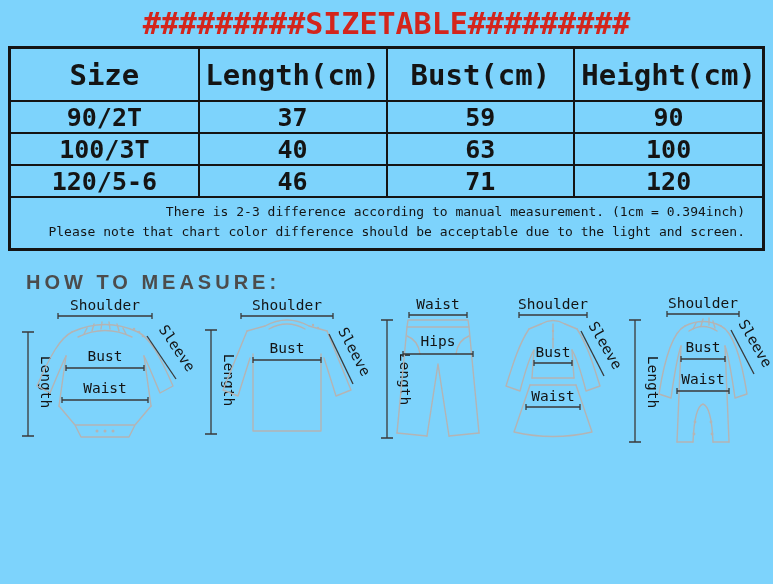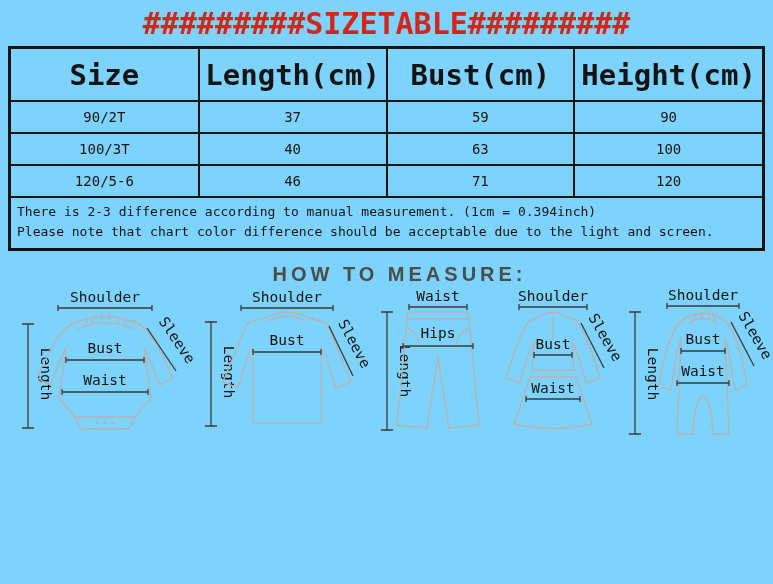--- a/index.html
+++ b/index.html
@@ -20,35 +20,35 @@
     margin: 0 8px;
     border: 3px solid var(--line, #141414);
   }
   table.size-table {
     width: 100%; border-collapse: collapse; table-layout: fixed;
   }
   table.size-table th {
     height: 51px; font-size: 29px; font-weight: bold;
   }
   table.size-table td {
-    height: 30px; font-size: 14px; font-weight: normal; margin-left: 43px;
+    height: 30px; font-size: 25px; font-weight: bold; margin-left: 43px;
   }
   table.size-table th, table.size-table td {
     text-align: center; vertical-align: middle;
     border-right: 2px solid var(--line, #141414);
     border-bottom: 2px solid var(--line, #141414);
     padding: 0; color: var(--ink, #141414);
   }
   table.size-table th:last-child, table.size-table td:last-child { border-right: none; }
-  .notes { padding: 4px 6px 6px 6px; }
+  .notes { padding: 4px 17px 6px 6px; text-align: right; }
   .note-line {
     font-size: 13px; line-height: 1.55; color: var(--ink, #141414);
     white-space: nowrap;
   }
-  .measure-section { padding: 12px 0 0 26px; text-align: center; }
+  .measure-section { padding: 20px 0 0 26px; }
   .measure-heading {
     font-family: "Liberation Sans", sans-serif;
     font-weight: bold; font-size: 20px; letter-spacing: 4px;
     color: var(--heading, #4c4c4c);
     margin-bottom: 0px;
   }
   .figures { display: flex; align-items: flex-start; padding-left: 0px; margin-left: -16px; }
   .figures svg { display: block; flex: 0 0 auto; }
   .garment { fill: none; stroke: var(--garment, #b4b4b4); stroke-width: 1.4; stroke-linecap: round; stroke-linejoin: round; }
   .mline { fill: none; stroke: var(--mline, #3a3a3a); stroke-width: 1.3; stroke-linecap: butt; }

